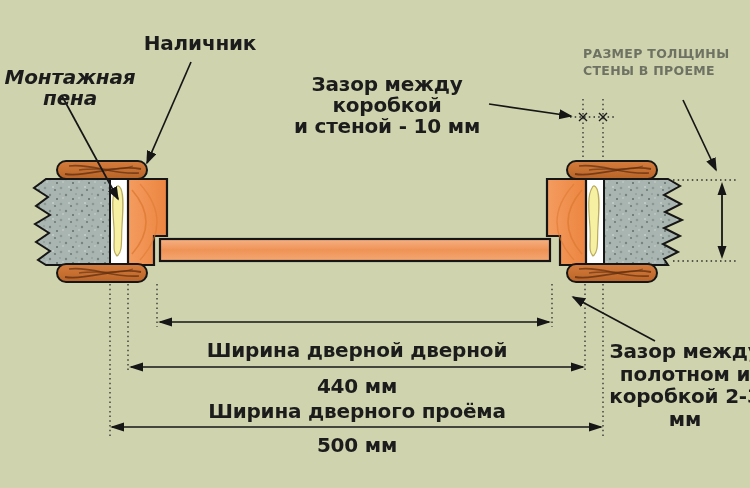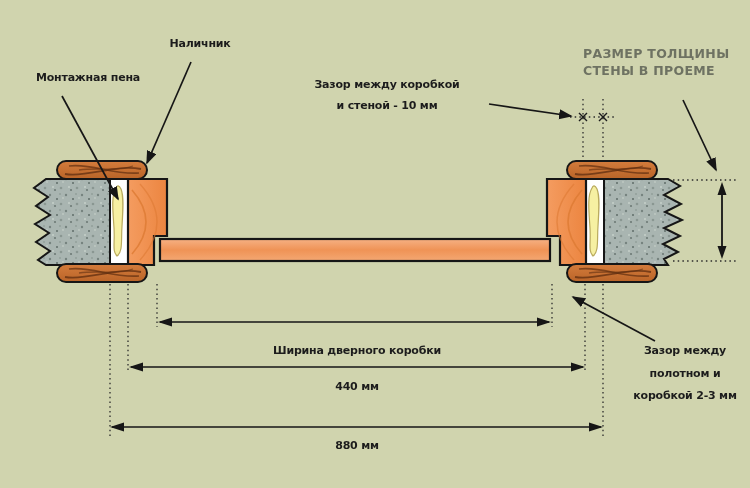--- a/index.html
+++ b/index.html
@@ -8,37 +8,37 @@
     width:750px;height:488px;
     background:#d0d4ae;
     overflow:hidden;
     font-family:"DejaVu Sans","Liberation Sans",sans-serif;
     color:#1c1c1c;
   }
   .stage svg{position:absolute;left:0;top:0;}
   .lbl{
     position:absolute;
     font-weight:bold;
-    font-size:11px;
+    font-size:20px;
     line-height:21px;
     letter-spacing:-0.2px;
     white-space:pre-line;
     color:#1c1c1c;
   }
   .center{text-align:center;}
   .note{
     color:#6e7262;
     font-size:12.5px;
     font-weight:bold;
     line-height:16.5px;
     letter-spacing:0.3px;
     white-space:pre-line;
   }
   .l-casing{left:140px;top:33px;width:120px;}
-  .l-foam{left:18px;top:67px;width:140px;}
+  .l-foam{left:0;top:67px;width:140px;font-style:italic;}
   .l-gapfw{left:278px;top:74px;width:218px;text-align:center;}
   .l-thick{left:583px;top:46px;width:170px;}
   .l-dim1{left:157px;top:293px;width:400px;}
   .l-dim2{left:157px;top:340px;width:400px;}
   .l-val2{left:157px;top:376px;width:400px;}
   .l-dim3{left:157px;top:401px;width:400px;}
   .l-val3{left:157px;top:435px;width:400px;}
   .l-gaplf{left:606px;top:340px;width:158px;line-height:22.5px;}
 </style>
 </head>
@@ -164,21 +164,22 @@
 
   <div class="lbl center l-foam">Монтажная пена</div>
 
   <div class="lbl center l-gapfw">Зазор между коробкой
 и стеной - 10 мм</div>
 
   <div class="lbl note l-thick">РАЗМЕР ТОЛЩИНЫ
 СТЕНЫ В ПРОЕМЕ</div>
 
 
-  <div class="lbl center l-dim2">Ширина дверного коробки</div>
+  <div class="lbl center l-dim2">Ширина дверной дверной</div>
   <div class="lbl center l-val2">440 мм</div>
 
-  <div class="lbl center l-val3">880 мм</div>
+  <div class="lbl center l-dim3">Ширина дверного проёма</div>
+  <div class="lbl center l-val3">500 мм</div>
 
   <div class="lbl center l-gaplf">Зазор между
 полотном и
 коробкой 2-3 мм</div>
 </div>
 
 </body></html>

